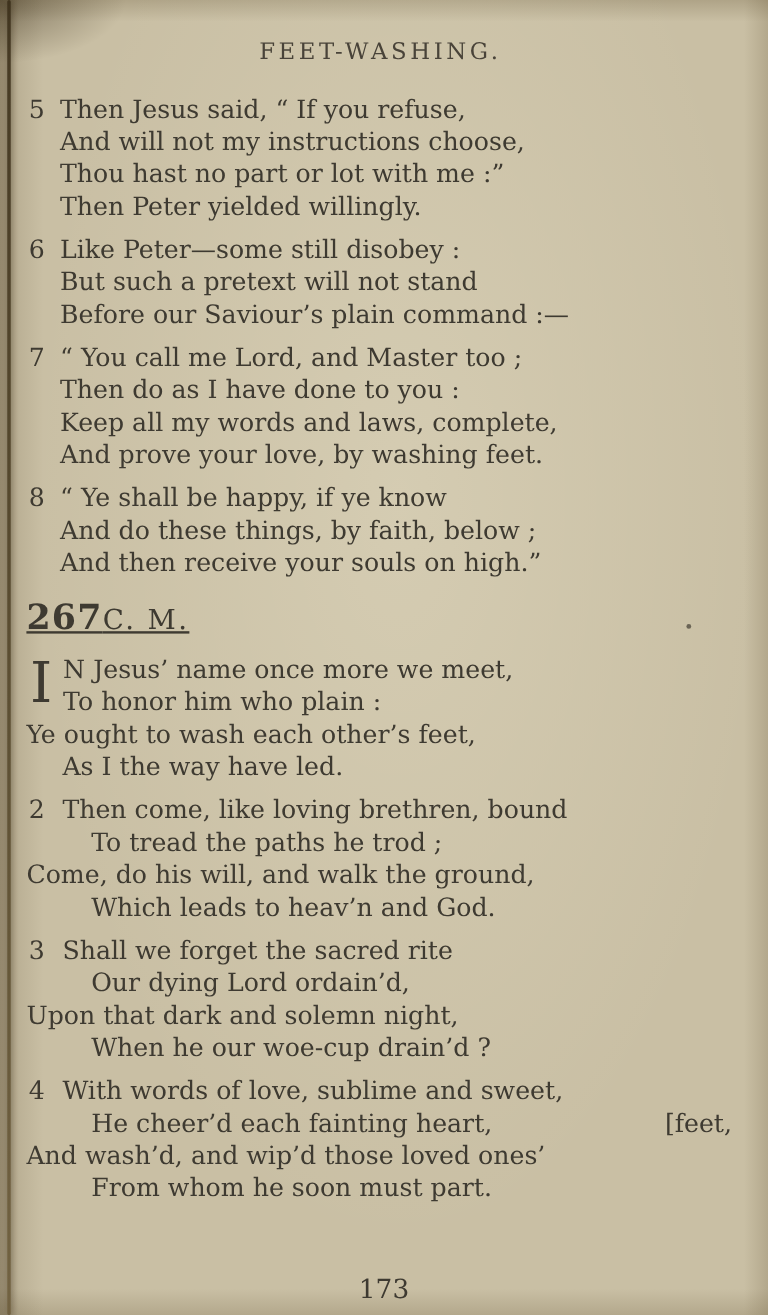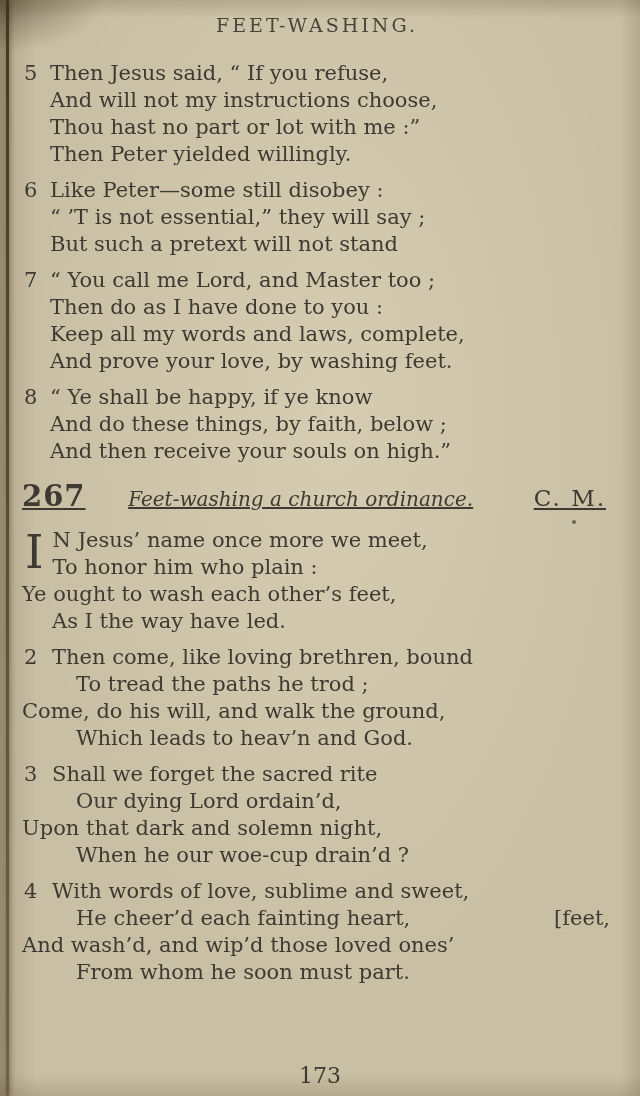--- a/index.html
+++ b/index.html
@@ -34,21 +34,21 @@
     width: 3px;
     border-radius: 2px;
     background: linear-gradient(180deg, #3b2f1a 0%, #4c3f25 35%, #5d4f31 70%, #6d5d3c 100%);
     box-shadow: 0 0 5px rgba(50,38,18,0.55);
     opacity: 0.9;
   }
   .content {
     position: absolute;
     left: 22px;
     right: 28px;
-    top: 14px;
+    top: 32px;
   }
   .running-header {
     text-align: center;
     font-size: 19px;
     letter-spacing: 3px;
     color: #494339;
     margin-bottom: 24px;
   }
   .verse {
     position: relative;
@@ -142,22 +142,22 @@
             <div class="vline l0"><span>Then Jesus said, “ If you refuse,</span></div>
             <div class="vline l1"><span>And will not my instructions choose,</span></div>
             <div class="vline l2"><span>Thou hast no part or lot with me :”</span></div>
             <div class="vline l3"><span>Then Peter yielded willingly.</span></div>
           </div>
         </div>
         <div class="verse">
           <span class="vnum">6</span>
           <div class="vbody">
             <div class="vline l0"><span>Like Peter—some still disobey :</span></div>
-            <div class="vline l1"><span>“ ’T is not essential,” they will say ;</span></div>
             <div class="vline l2"><span>But such a pretext will not stand</span></div>
+            <div class="vline l3"><span>Before our Saviour’s plain command :—</span></div>
           </div>
         </div>
         <div class="verse">
           <span class="vnum">7</span>
           <div class="vbody">
             <div class="vline l0"><span>“ You call me Lord, and Master too ;</span></div>
             <div class="vline l1"><span>Then do as I have done to you :</span></div>
             <div class="vline l2"><span>Keep all my words and laws, complete,</span></div>
             <div class="vline l3"><span>And prove your love, by washing feet.</span></div>
           </div>
@@ -167,21 +167,20 @@
           <div class="vbody">
             <div class="vline l0"><span>“ Ye shall be happy, if ye know</span></div>
             <div class="vline l1"><span>And do these things, by faith, below ;</span></div>
             <div class="vline l3"><span>And then receive your souls on high.”</span></div>
           </div>
         </div>
       </div>
 
     <div class="hymn-heading">
       <span class="hymn-number">267</span>
-      <span class="hymn-title">Feet-washing a church ordinance.</span>
       <span class="hymn-meter">C. M.</span>
     </div>
 
     <div class="hymn-verses" id="hymn-verses">
         <div class="verse has-dropcap">
           <span class="vnum"></span>
           <div class="vbody">
             <span class="dropcap">I</span>
             <div class="vline l0"><span>N Jesus’ name once more we meet,</span></div>
             <div class="vline l1"><span>To honor him who plain :</span></div>

